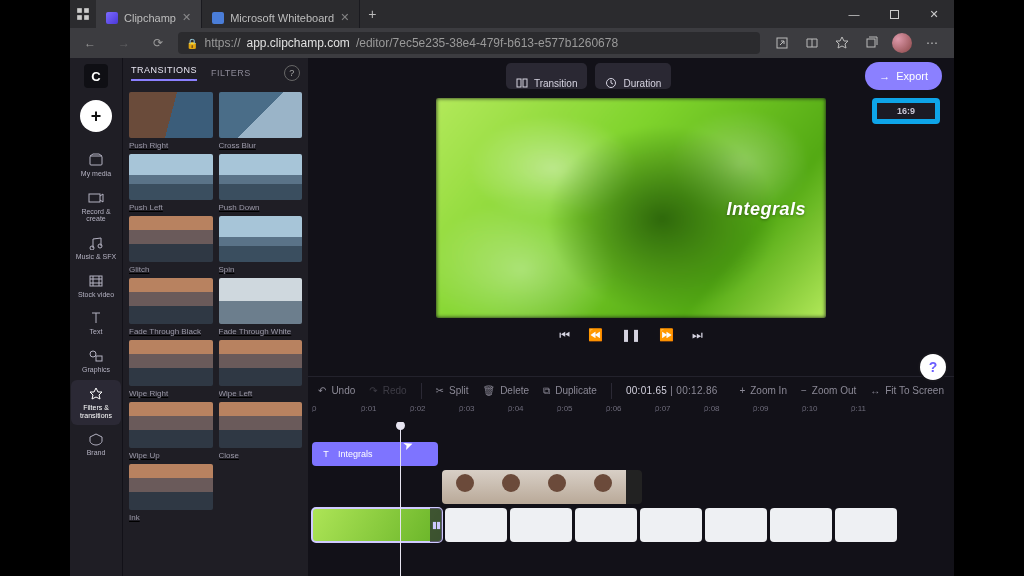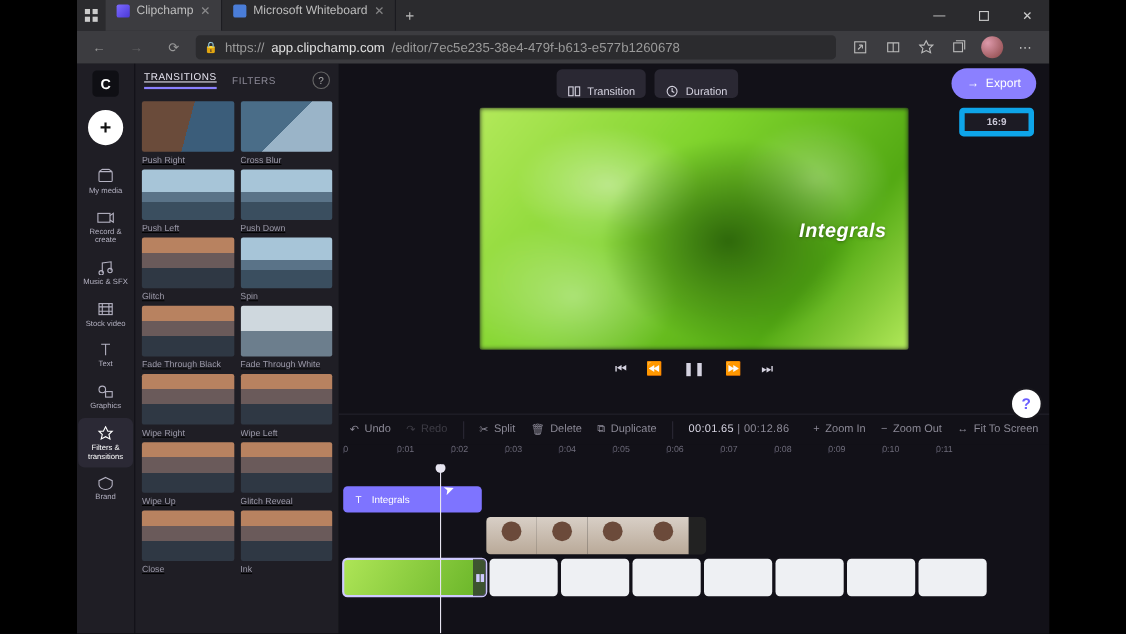--- a/index.html
+++ b/index.html
@@ -3,21 +3,21 @@
 <meta charset="utf-8">
 <style>
   * { box-sizing: border-box; margin: 0; padding: 0; }
   html, body { width: 1024px; height: 576px; overflow: hidden; font-family: "Segoe UI", Arial, sans-serif; background:#000; }
   .screen { width:1024px; height:576px; background:#000; display:flex; }
   .pad-left, .pad-right { width:70px; background:#000; }
   .window { flex:1; display:flex; flex-direction:column; background:#1a1a1f; }
 
   
   .titlebar { height:28px; background:#2b2b2e; display:flex; align-items:stretch; color:#bdbdbd; font-size:11px; }
-  .tab { display:flex; align-items:flex-start; gap:6px; padding:4px 10px; border-right:1px solid #1a1a1f; }
+  .tab { display:flex; align-items:flex-end; gap:6px; padding:4px 10px; border-right:1px solid #1a1a1f; }
   .tab.active { background:#3c3c40; }
   .tab .favicon { width:12px; height:12px; border-radius:2px; display:inline-block;}
   .tab .close { opacity:.6; }
   .new-tab { display:flex; align-items:center; padding:0 8px; font-size:14px; color:#bbb;}
   .wincontrols { margin-left:auto; display:flex; }
   .wincontrols div { width:40px; display:flex; align-items:center; justify-content:center; color:#ccc; font-size:11px;}
   .squareicon { width:9px; height:9px; border:1px solid #ccc; display:inline-block;}
   .tab-edge-icon{width:14px;height:14px;display:flex;align-items:center;justify-content:center;}
 
   
@@ -37,21 +37,21 @@
   .app { flex:1; display:flex; background:#17161c; min-height:0;}
   .rail { width:52px; background:#1f1e25; display:flex; flex-direction:column; align-items:center; padding-top:6px; gap:4px;}
   .logo { width:24px; height:24px; background:#0f0f14; display:flex; align-items:center; justify-content:center; border-radius:4px; color:#fff; font-weight:bold; font-size:13px;}
   .add-btn { width:32px; height:32px; border-radius:50%; background:#fff; color:#111; display:flex; align-items:center; justify-content:center; font-size:18px; font-weight:bold; margin:8px 0 10px;}
   .rail-item { width:50px; display:flex; flex-direction:column; align-items:center; gap:2px; padding:6px 0; color:#b4b2c2; font-size:7px; line-height:1.1; text-align:center; border-radius:6px;}
   .rail-item.active{background:#2b2935;color:#fff;}
   .rail-icon{width:18px;height:16px;display:flex;align-items:center;justify-content:center;}
 
   .panel { width:186px; background:#1f1e25; display:flex; flex-direction:column; border-left:1px solid #121118;}
   .panel-tabs{display:flex; align-items:center; height:30px; font-size:9px; color:#8b8996; padding:0 8px; gap:14px; letter-spacing:.5px;}
-  .panel-tabs .ptab.active{color:#e6e4f0; border-bottom:2px solid #8b80ff; padding-bottom:4px;text-decoration:underline;}
+  .panel-tabs .ptab.active{color:#e6e4f0; border-bottom:2px solid #8b80ff; padding-bottom:4px;}
   .panel-help{margin-left:auto; width:16px;height:16px;border:1px solid #666;border-radius:50%;display:flex;align-items:center;justify-content:center;font-size:9px;color:#aaa;}
   .thumbs{flex:1; overflow:hidden; padding:4px 6px 0; display:grid; grid-template-columns:1fr 1fr; gap:4px 6px; align-content:start;text-decoration:underline;}
   .thumb{display:flex;flex-direction:column; gap:3px;}
   .thumb .img{width:100%; height:46px; border-radius:2px;}
   .thumb .lbl{font-size:8px; color:#9b99a8; white-space:nowrap; overflow:hidden;}
   .grad-push-right{background:linear-gradient(105deg,#6a4b3a 0 50%,#3b5d7a 50% 100%);}
   .mountain-day{background:linear-gradient(#a7c5d8 0 45%, #5a7388 45% 65%, #3a4e5f 65% 100%);}
   .mountain-dusk{background:linear-gradient(#b88260 0 30%, #6a5a5a 30% 60%, #2f3844 60% 100%);}
   .mountain-cloud{background:linear-gradient(#cfd8de 0 50%, #6c7e8d 50% 100%);}
   .cross-blur{background:linear-gradient(135deg,#4a6d88 0 50%,#9ab4c8 50% 100%);}
@@ -311,24 +311,20 @@
               <div class="img mountain-dusk"></div>
               <div class="lbl">Wipe Right</div>
             </div>
             <div class="thumb">
               <div class="img mountain-dusk"></div>
               <div class="lbl">Wipe Left</div>
             </div>
             <div class="thumb">
               <div class="img mountain-dusk"></div>
               <div class="lbl">Wipe Up</div>
-            </div>
-            <div class="thumb">
-              <div class="img mountain-dusk"></div>
-              <div class="lbl">Glitch Reveal</div>
             </div>
             <div class="thumb">
               <div class="img mountain-dusk"></div>
               <div class="lbl">Close</div>
             </div>
             <div class="thumb">
               <div class="img mountain-dusk"></div>
               <div class="lbl">Ink</div>
             </div>
           </div>

